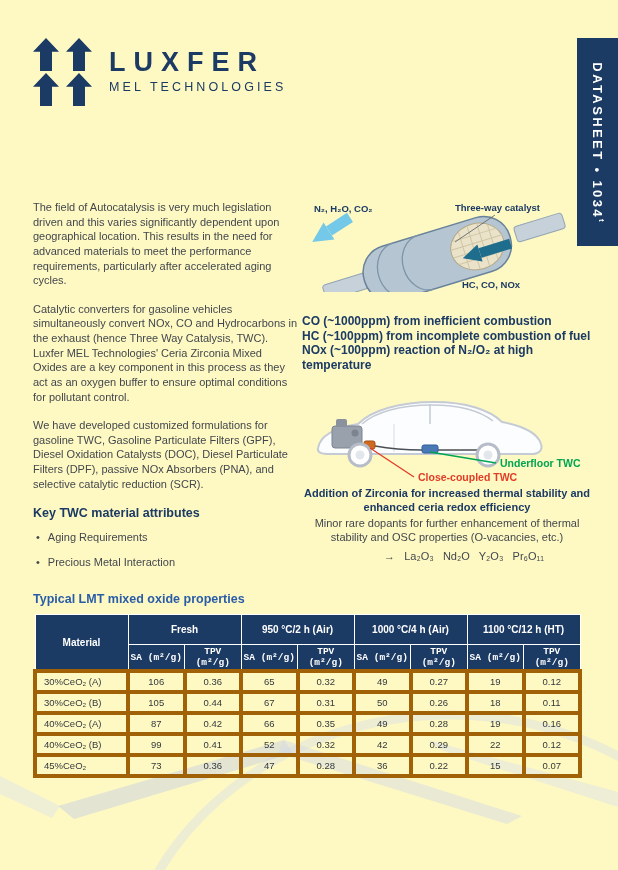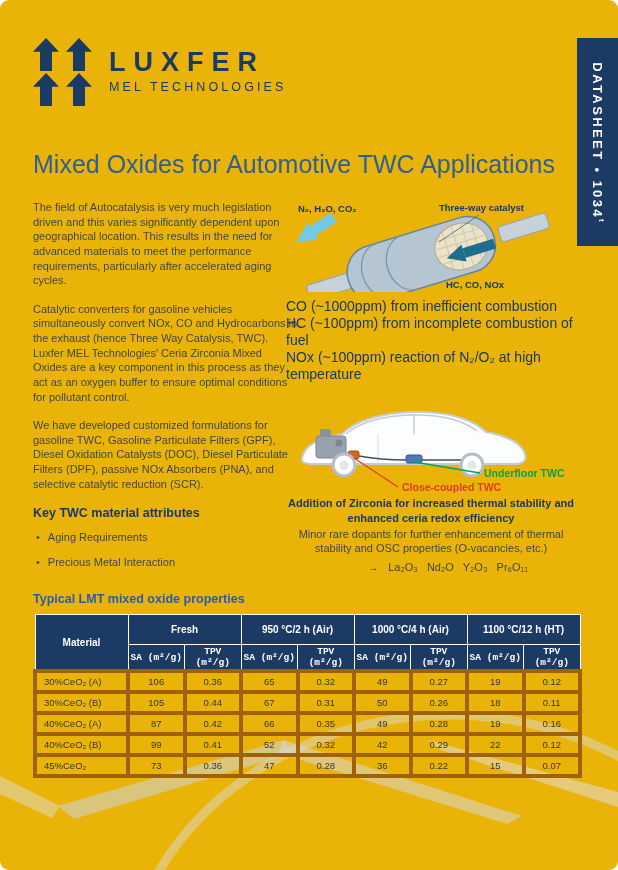--- a/index.html
+++ b/index.html
@@ -1,18 +1,18 @@
 <!DOCTYPE html>
 <html><head>
 <meta charset="utf-8">
 <style>
   html,body{margin:0;padding:0;background:#ffffff;}
   .page{
-    position:relative;width:618px;height:870px;overflow:hidden;background:#eab308;
-    font-family:"Liberation Sans","DejaVu Sans",sans-serif;color:#42474d;border-radius:9px;
+    position:relative;width:618px;height:870px;overflow:hidden;background:#fef9c3;
+    font-family:"Liberation Sans","DejaVu Sans",sans-serif;color:#42474d;
   }
   .layer{position:absolute;z-index:1;}
   
   .logo{left:33px;top:38px;display:flex;align-items:flex-start;}
   .arrows{display:grid;grid-template-columns:26px 26px;grid-auto-rows:34px;column-gap:7px;row-gap:1px;}
   .arrow{width:26px;height:33px;background:#1b3a64;
     clip-path:polygon(50% 0,100% 42%,73% 42%,73% 100%,27% 100%,27% 42%,0 42%);}
   .brand-text{margin-left:17px;margin-top:11px;}
   .brand-name{font-size:27px;font-weight:700;letter-spacing:8px;color:#1b3a64;line-height:1;}
   .brand-sub{font-size:12.5px;font-weight:500;letter-spacing:3.1px;color:#1b3a64;margin-top:4px;}
@@ -24,23 +24,23 @@
   .title{left:33px;top:150px;width:560px;font-size:25px;font-weight:400;color:#2e6093;}
   
   .left-col{left:33px;top:200px;width:273px;font-size:11px;line-height:1.33;}
   .sec-head{font-size:12.5px;font-weight:700;color:#1b3a64;margin:0 0 7px 0;}
   .left-col p{margin:0 8px 14px 0;}
   .attr-head{margin-top:0;}
   ul.attrs{list-style:none;margin:8px 0 0 0;padding:0;}
   ul.attrs li{margin-bottom:10px;display:flex;}
   ul.attrs li::before{content:"•";margin:0 8px 0 3px;color:#42474d;}
   
-  .right-col{left:286px;top:200px;width:290px;}
+  .right-col{left:302px;top:200px;width:290px;}
   .diagram-label{font-weight:700;fill:#1b3a64;font-size:9.5px;font-family:"Liberation Sans","DejaVu Sans",sans-serif;}
-  .notes{margin-top:2px;font-size:14px;font-weight:400;color:#1b3a64;line-height:1.22;}
+  .notes{margin-top:18px;font-size:12px;font-weight:700;color:#1b3a64;line-height:1.22;}
   .car-svg{margin-top:9px;display:block;}
   .zirconia{font-size:11px;line-height:1.3;text-align:center;}
   .zirc-head{font-weight:700;color:#1b3a64;margin:0 0 2px 0;}
   .zirc-body{margin:0;}
   .formula{margin-top:4px;padding-left:34px;white-space:pre;color:#42474d;}
   
   .table-block{left:33px;top:592px;width:549px;}
   .table-head{font-size:12.5px;font-weight:700;color:#2a5da8;margin:0 0 8px 0;}
   table.props{border-collapse:collapse;width:549px;table-layout:fixed;border:1px solid #9aa0a6;background:transparent;}
   table.props thead th{background:#1b3a64;color:#fff;border:1px solid #ffffff;font-weight:700;}
@@ -76,21 +76,20 @@
       <div class="brand-sub">MEL TECHNOLOGIES</div>
     </div>
   </div>
 
   <div class="layer banner">
     <div class="banner-inner">
       <span>DATASHEET • 1034</span><sup>t</sup>
     </div>
   </div>
 
-  <div class="layer title">Mixed Oxides for Automotive TWC Applications</div>
 
   <div class="layer left-col">
     <p>The field of Autocatalysis is very much legislation driven and this varies significantly dependent upon geographical location. This results in the need for advanced materials to meet the performance requirements, particularly after accelerated aging cycles.</p>
     <p>Catalytic converters for gasoline vehicles simultaneously convert NOx, CO and Hydrocarbons in the exhaust (hence Three Way Catalysis, TWC). Luxfer MEL Technologies' Ceria Zirconia Mixed Oxides are a key component in this process as they act as an oxygen buffer to ensure optimal conditions for pollutant control.</p>
     <p>We have developed customized formulations for gasoline TWC, Gasoline Particulate Filters (GPF), Diesel Oxidation Catalysts (DOC), Diesel Particulate Filters (DPF), passive NOx Absorbers (PNA), and selective catalytic reduction (SCR).</p>
     <h3 class="sec-head attr-head">Key TWC material attributes</h3>
     <ul class="attrs">
       <li>Aging Requirements</li>
       <li>Precious Metal Interaction</li>
     </ul>

